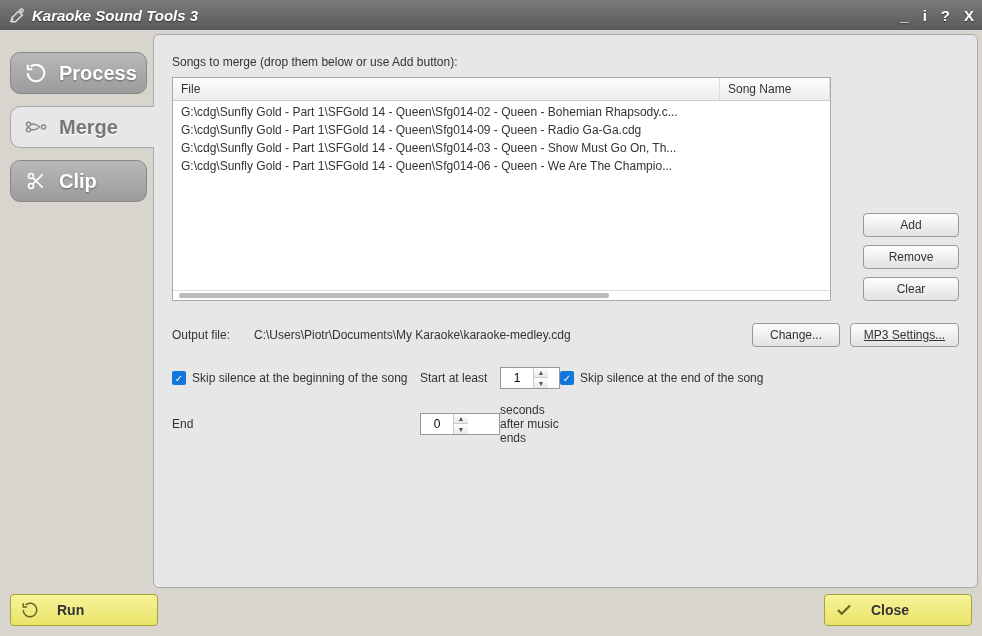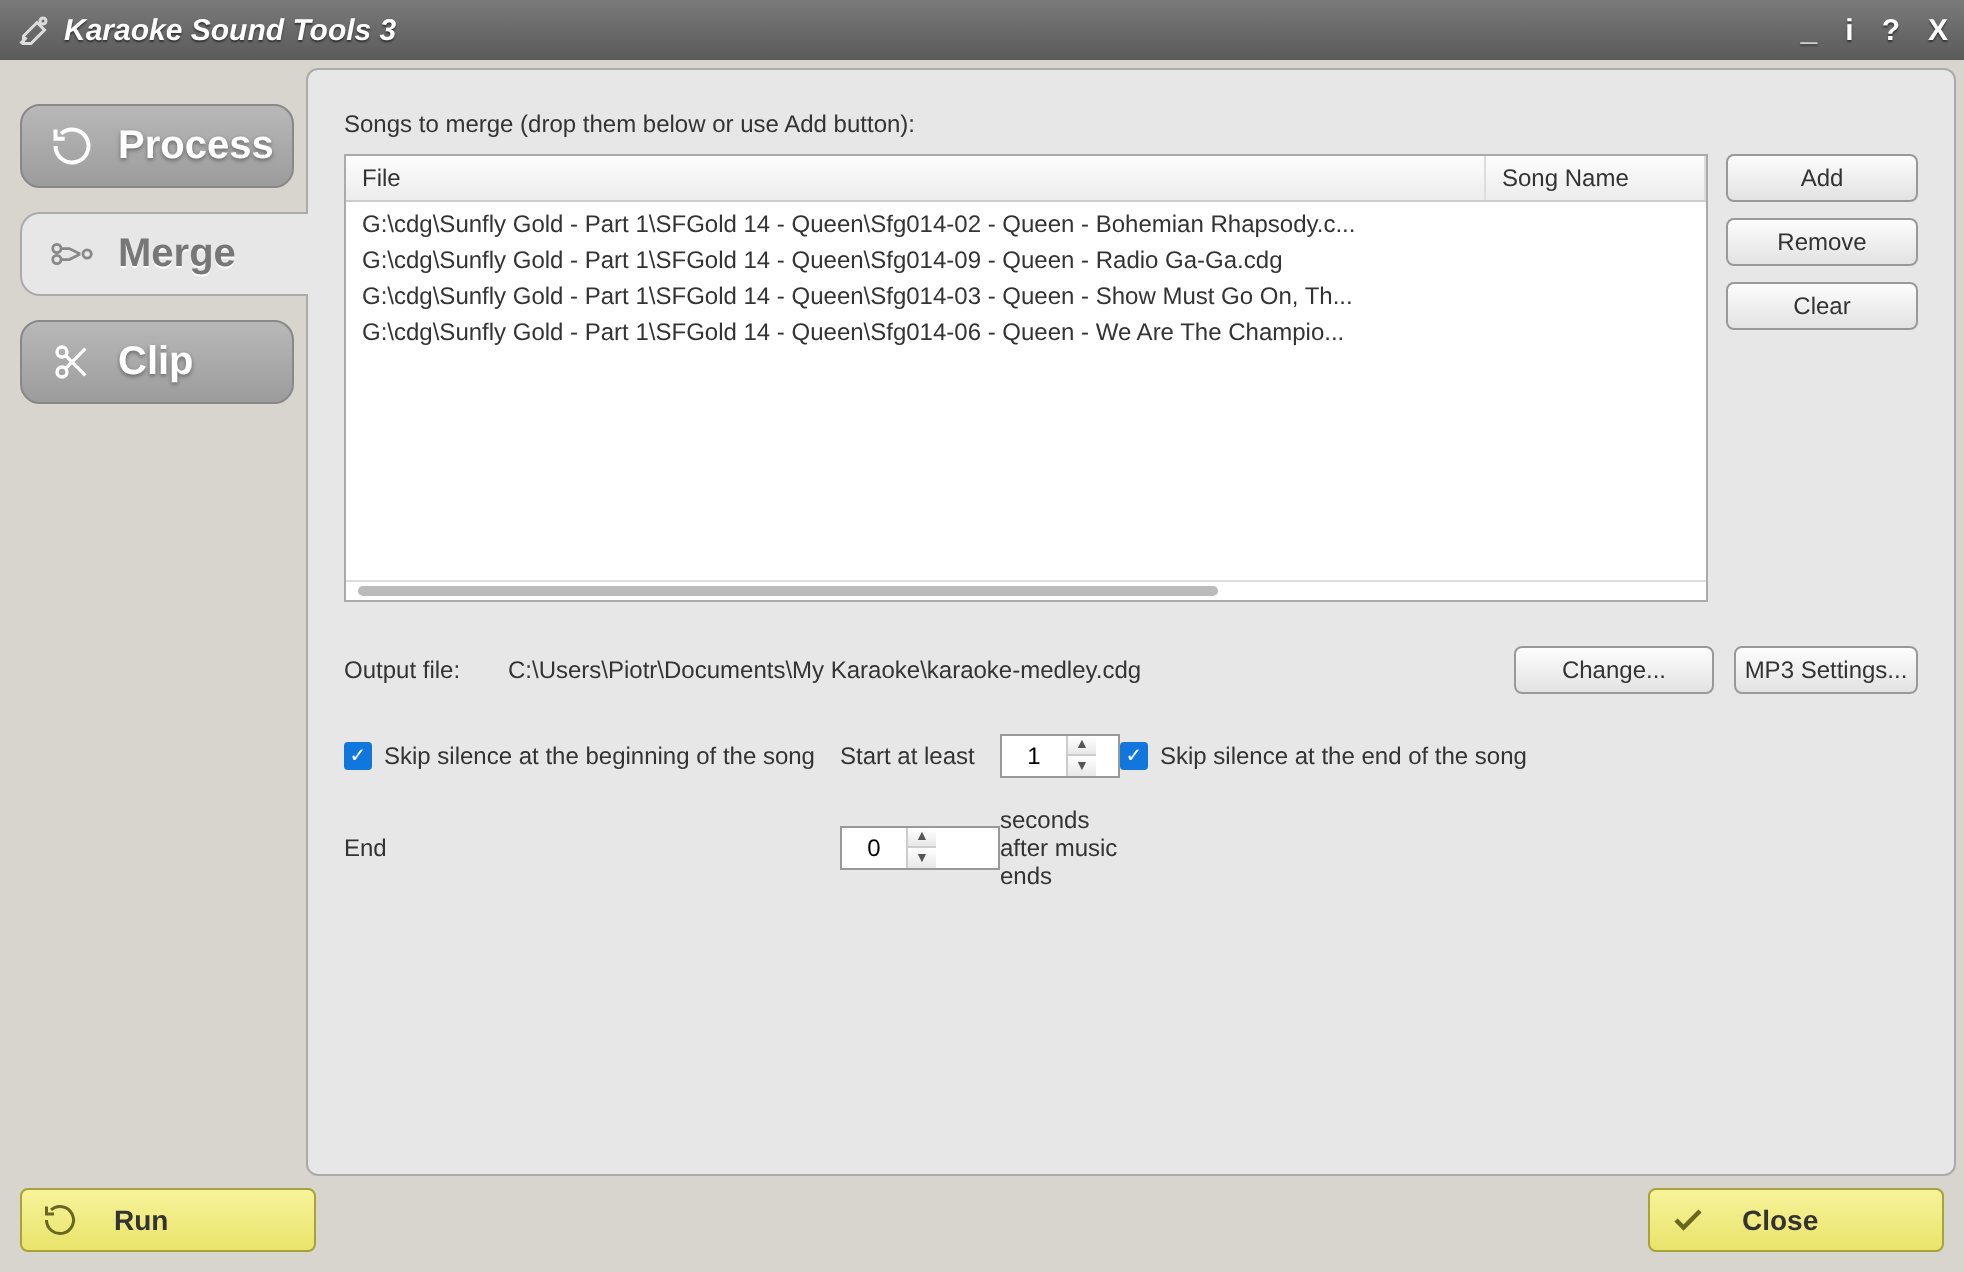--- a/index.html
+++ b/index.html
@@ -81,21 +81,21 @@
   border-radius: 6px;
   padding: 20px 18px 10px 18px;
   display: flex;
   flex-direction: column;
   font-size: 12px;
   color: #333;
 }
 
 .panel-head { margin-bottom: 8px; }
 
-.mid-row { display: flex; gap: 9px; }
+.mid-row { display: flex; gap: 32px; align-items: flex-end; }
 
 .file-table {
   flex: 1;
   background: #fff;
   border: 1px solid #aaa;
   height: 224px;
   display: flex;
   flex-direction: column;
   overflow: hidden;
 }
@@ -124,22 +124,22 @@
   font-size: 12px;
   cursor: pointer;
   display: flex;
   align-items: center;
   justify-content: center;
 }
 
 .output-row { display: flex; align-items: center; margin-top: 22px; gap: 10px; }
 .output-row .label { width: 72px; }
 .output-row .path { flex: 1; }
-.output-row .std-btn { width: 100px; }
-.output-row .mp3-btn { width: 92px; }
+.output-row .std-btn { width: 88px; }
+.output-row .mp3-btn { width: 109px; text-decoration: underline; }
 
 .options { margin-top: 20px; display: grid; grid-template-columns: 248px 80px 60px auto; row-gap: 14px; align-items: center; }
 .chk-wrap { display: flex; align-items: center; gap: 6px; }
 .chk {
   width: 14px; height: 14px; background: #1177dd; border-radius: 2px;
   display: flex; align-items: center; justify-content: center; color: #fff; font-size: 10px;
 }
 .spin {
   display: inline-flex; border: 1px solid #999; background: #fff; height: 22px;
 }

